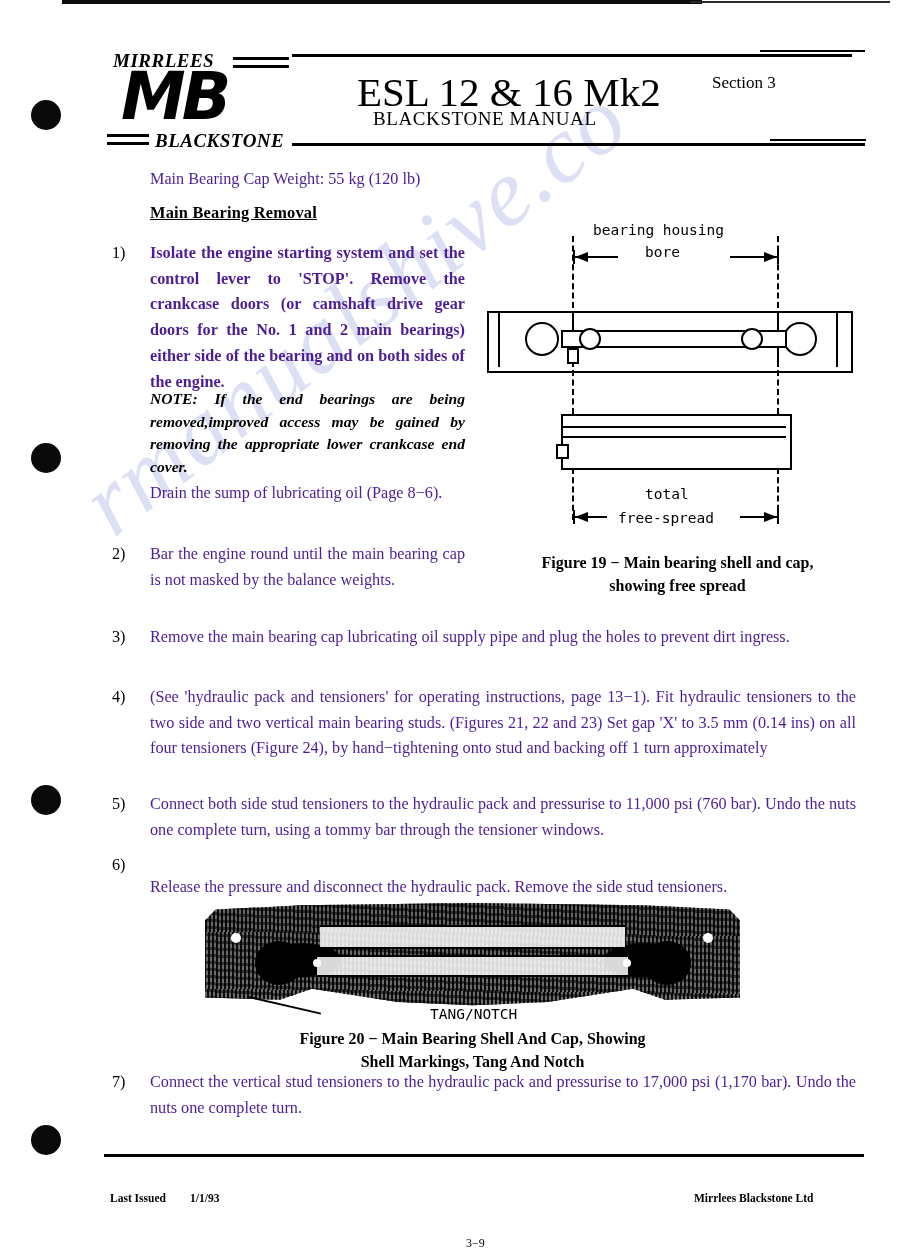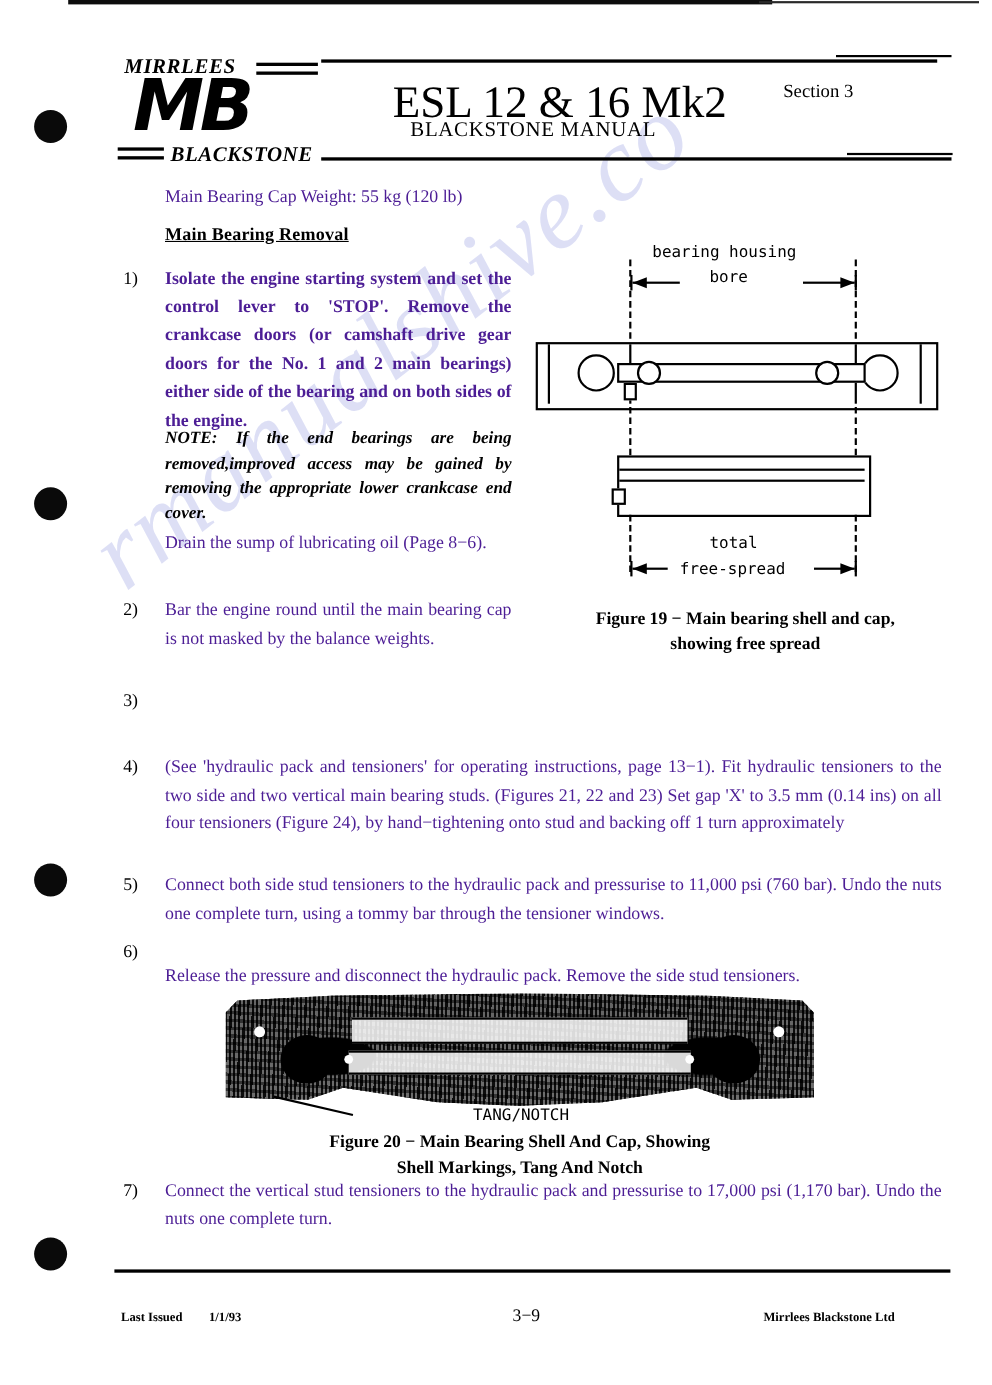--- a/index.html
+++ b/index.html
@@ -307,22 +307,23 @@
   .foot {
     position: absolute;
     font-family: "Liberation Serif", serif;
     font-weight: bold;
     font-size: 11.5px;
     white-space: nowrap;
   }
   .foot-page {
     position: absolute;
     font-family: "Liberation Serif", serif;
-    font-size: 16px;
-    white-space: nowrap;
+    font-size: 12px;
+    white-space: nowrap;
+    margin-top: 48px;
   }
 </style>
 </head>
 <body>
 
 <div class="page">
 
   <div class="scan-top-edge"></div>
   <div class="scan-top-edge2"></div>
 
@@ -416,20 +417,21 @@
     <div class="solid" style="left:90px; top:298px; width:32px; height:2px;"></div>
     <div class="arrow-l" style="left:90px; top:294px;"></div>
     <div class="solid" style="left:255px; top:298px; width:37px; height:2px;"></div>
     <div class="arrow-r" style="left:279px; top:294px;"></div>
   </div>
 
   <div class="fig-cap" style="left:495px; top:551px; width:365px;">Figure 19 − Main bearing shell and cap,</div>
   <div class="fig-cap" style="left:495px; top:574px; width:365px;">showing free spread</div>
 
   <div class="num" style="left:112px; top:625px;">3)</div>
+  <div class="txt" style="left:150px; top:625px; width:706px;">Remove the main bearing cap lubricating oil supply pipe and plug the holes to prevent dirt ingress.</div>
 
   <div class="num" style="left:112px; top:685px;">4)</div>
   <div class="txt" style="left:150px; top:685px; width:706px;">(See 'hydraulic pack and tensioners' for operating instructions, page 13−1). Fit hydraulic tensioners to the two side and two vertical main bearing studs.  (Figures 21, 22 and 23) Set gap 'X' to 3.5 mm (0.14 ins) on all four tensioners (Figure 24), by hand−tightening onto stud and backing off 1 turn approximately</div>
 
   <div class="num" style="left:112px; top:792px;">5)</div>
   <div class="txt" style="left:150px; top:792px; width:706px;">Connect both side stud tensioners to the hydraulic pack and pressurise to 11,000 psi (760 bar).  Undo the nuts one complete turn, using a tommy bar through the tensioner windows.</div>
 
   <div class="num" style="left:112px; top:853px;">6)</div>
   <div class="txt" style="left:150px; top:853px; width:706px;margin-top:22px;">Release the pressure and disconnect the hydraulic pack.  Remove the side stud tensioners.</div>
 

